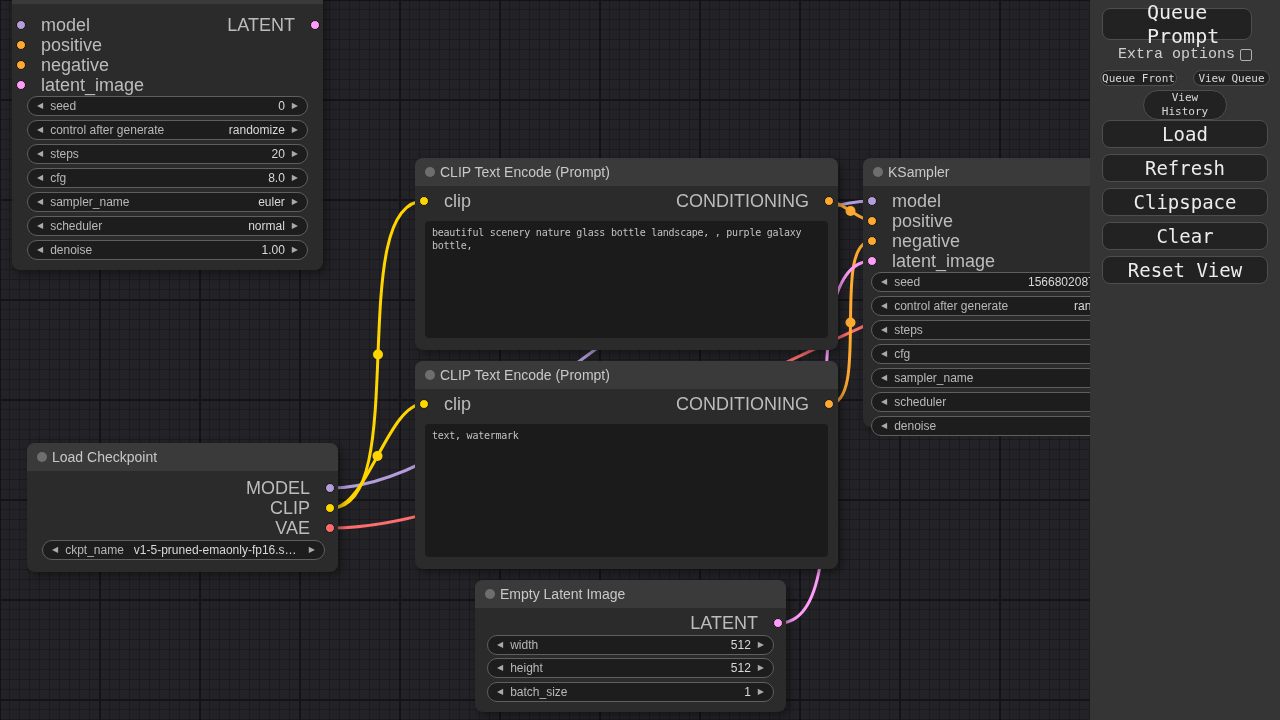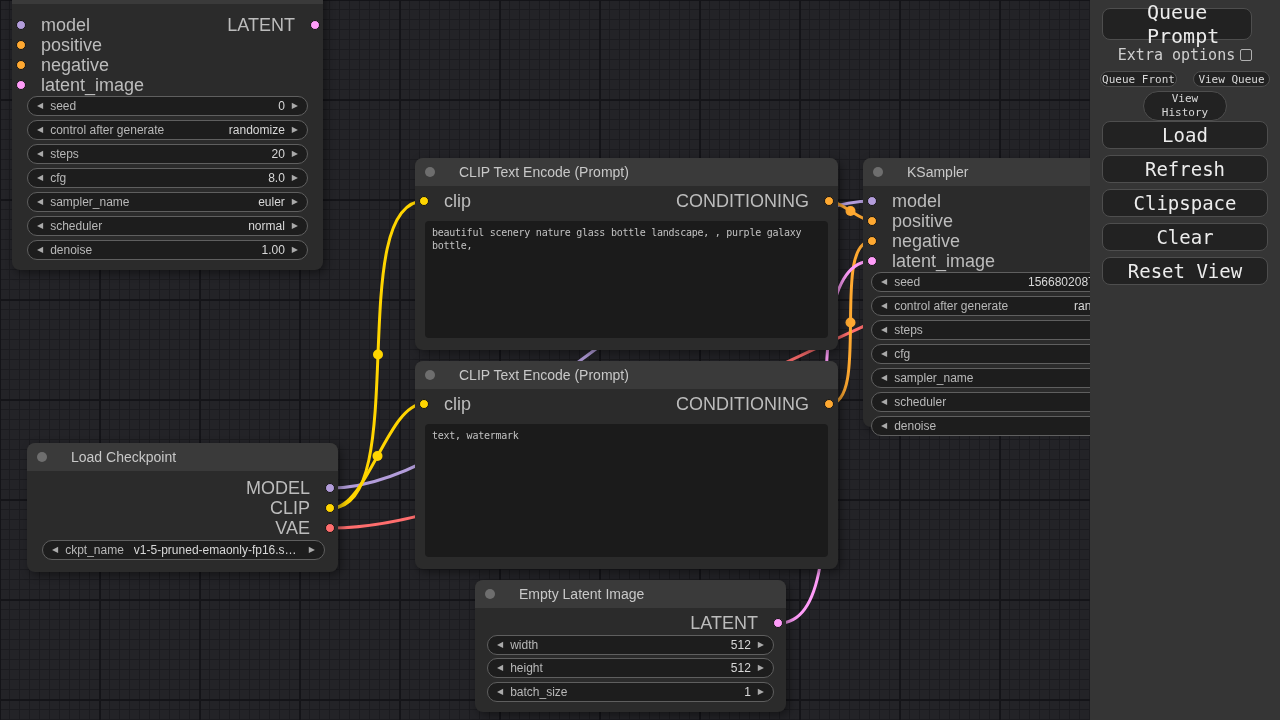--- a/index.html
+++ b/index.html
@@ -17,21 +17,21 @@
   }
   .wires{position:absolute;left:0;top:0;z-index:1;}
   .wires path{fill:none;stroke-width:3;stroke-linecap:round;}
   .stroke-model{stroke:var(--c-model);} .stroke-clip{stroke:var(--c-clip);}
   .stroke-vae{stroke:var(--c-vae);} .stroke-conditioning{stroke:var(--c-conditioning);}
   .stroke-latent{stroke:var(--c-latent);} .fill-clip{fill:var(--c-clip);} .fill-conditioning{fill:var(--c-conditioning);}
 
   .node{position:absolute;z-index:2;background:#2b2b2b;border-radius:8px;
         box-shadow:3px 3px 10px rgba(0,0,0,.45);}
   .node-title{position:absolute;left:0;right:0;top:0;height:28px;background:#3a3a3a;
-        border-radius:8px 8px 0 0;display:flex;align-items:center;gap:24px;padding-left:10px;
+        border-radius:8px 8px 0 0;display:flex;align-items:center;gap:5px;padding-left:10px;
         color:#c8c8c8;font-size:14px;box-sizing:border-box;}
   .collapse-dot{width:10px;height:10px;border-radius:50%;background:#6e6e6e;flex:0 0 auto;}
   .port{position:absolute;height:14px;display:flex;align-items:center;font-size:18px;color:#bcbcbc;gap:8px;}
   .port.in{left:4px;}
   .port.out{right:3px;flex-direction:row-reverse;}
   .pdot{width:10px;height:10px;border-radius:50%;border:1px solid #151515;box-sizing:border-box;flex:0 0 auto;}
   .dot-model{background:var(--c-model);} .dot-clip{background:var(--c-clip);}
   .dot-vae{background:var(--c-vae);} .dot-conditioning{background:var(--c-conditioning);}
   .dot-latent{background:var(--c-latent);}
   .port.in .plabel{margin-left:7px;}
@@ -55,21 +55,21 @@
   .menu{position:absolute;left:1090px;top:0;width:190px;height:720px;background:#353535;
         z-index:10;font-family:"DejaVu Sans Mono",monospace;color:#d8d8d8;box-sizing:border-box;}
   .menu-header{display:flex;align-items:center;padding:10px 12px 0 12px;gap:7px;}
   .queue-size{font-size:15px;white-space:nowrap;}
   .gear{flex:0 0 auto;margin-left:2px;cursor:pointer;}
   .close-x{margin-left:auto;font-size:22px;font-weight:bold;color:#ececec;line-height:14px;cursor:pointer;}
   .btn{background:#222;border:1px solid #4e4e4e;border-radius:8px;color:#ececec;
         display:flex;align-items:center;justify-content:center;cursor:pointer;
         font-family:"DejaVu Sans Mono",monospace;box-sizing:border-box;}
   .btn-queue-prompt{margin:8px 28px 0 12px;height:32px;font-size:20px;padding-left:44px;}
-  .extra-row{display:flex;align-items:center;justify-content:center;margin-top:6px;font-size:15px;color:#cfcfcf;}
+  .extra-row{display:flex;align-items:center;justify-content:center;margin-top:6px;font-size:15px;color:#cfcfcf;font-family:Liberation Mono, monospace;}
   .checkbox{width:12px;height:12px;border:1.5px solid #b0b0b0;border-radius:2px;margin-left:5px;box-sizing:border-box;cursor:pointer;}
   .small-row{display:flex;gap:16px;margin:7px 10px 0 10px;}
   .btn-small{flex:1;height:16px;font-size:11px;border-radius:8px;color:#d8d8d8;}
   .btn-history{margin:4px auto 0 auto;width:84px;height:30px;font-size:11px;line-height:1.3;
         border-radius:15px;text-align:center;padding:0 12px;color:#d8d8d8;}
   .btn-big{margin:0 12px 6px 12px;height:28px;font-size:19px;}
   .btn-big.first{margin-top:17px;}
 </style>
 </head>
 <body>

